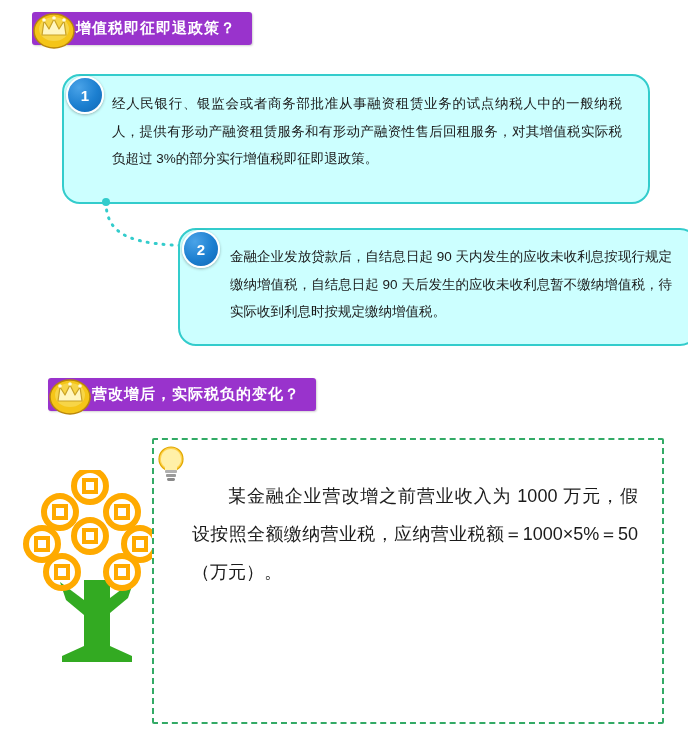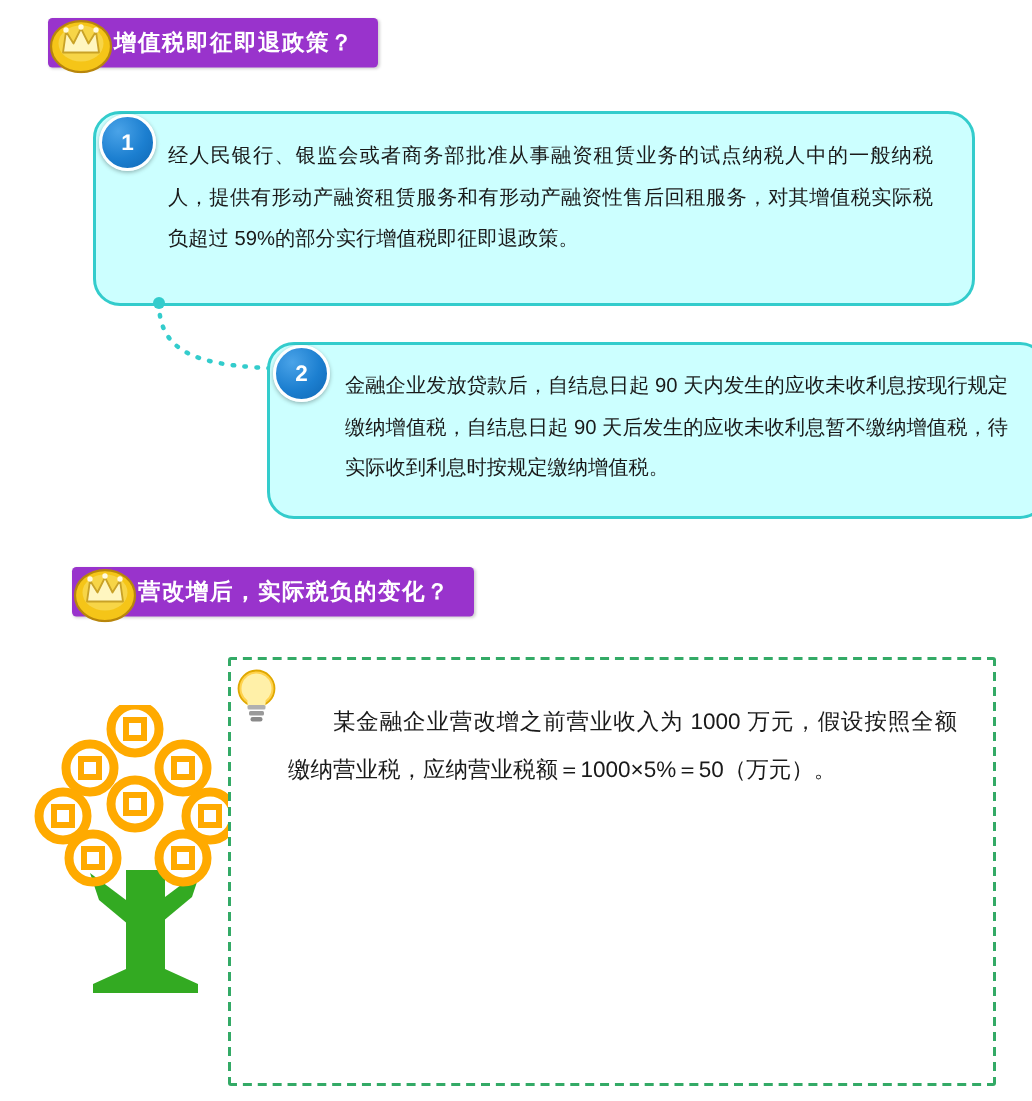--- a/index.html
+++ b/index.html
@@ -84,22 +84,22 @@
 
   
   .dashed-box {
     position: absolute;
     box-sizing: border-box;
     border: 2px dashed #33aa66;
     background: #ffffff;
     border-radius: 2px;
   }
   .dashed-box p {
-    margin: 0 0 2px 0;
-    font-size: 15px;
+    margin: 12px 0 2px 0;
+    font-size: 18px;
     line-height: 2.1;
     color: #1a1a1a;
     text-align: justify;
   }
   .indent {
     text-indent: 2em;
   }
 
   
   .bulb {
@@ -124,21 +124,21 @@
       <ellipse cx="22" cy="22" rx="20" ry="17" fill="#f5c518" stroke="#b8860b" stroke-width="1.5"></ellipse>
       <ellipse cx="22" cy="20" rx="15" ry="12" fill="#f7d547"></ellipse>
       <path d="M10 26 L12 12 L17 20 L22 10 L27 20 L32 12 L34 26 Z" fill="#fff6c0" stroke="#c9a227" stroke-width="1.2" stroke-linejoin="round"></path>
       <circle cx="12" cy="11" r="1.8" fill="#fffbe0"></circle>
       <circle cx="22" cy="9" r="1.8" fill="#fffbe0"></circle>
       <circle cx="32" cy="11" r="1.8" fill="#fffbe0"></circle>
     </svg>
   </div>
 
   <div class="bubble" style="left:62px; top:74px; width:588px; height:130px;">
-    <div class="bubble-text" style="padding:14px 26px 10px 48px;">经人民银行、银监会或者商务部批准从事融资租赁业务的试点纳税人中的一般纳税人，提供有形动产融资租赁服务和有形动产融资性售后回租服务，对其增值税实际税负超过 59%的部分实行增值税即征即退政策。</div>
+    <div class="bubble-text" style="padding:14px 26px 10px 48px;">经人民银行、银监会或者商务部批准从事融资租赁业务的试点纳税人中的一般纳税人，提供有形动产融资租赁服务和有形动产融资性售后回租服务，对其增值税实际税负超过 3%的部分实行增值税即征即退政策。</div>
   </div>
   <div class="num-badge" style="left:66px; top:76px;">1</div>
 
   <svg class="connector" style="left:96px; top:196px; width:110px; height:60px;" viewBox="0 0 110 60">
     <path d="M10 6 C 10 44, 45 48, 95 50" fill="none" stroke="#33cccc" stroke-width="3" stroke-linecap="round" stroke-dasharray="1 7"></path>
     <circle cx="10" cy="6" r="4" fill="#33cccc"></circle>
   </svg>
 
   <div class="bubble" style="left:178px; top:228px; width:520px; height:118px;">
     <div class="bubble-text" style="padding:13px 24px 10px 50px;">金融企业发放贷款后，自结息日起 90 天内发生的应收未收利息按现行规定缴纳增值税，自结息日起 90 天后发生的应收未收利息暂不缴纳增值税，待实际收到利息时按规定缴纳增值税。</div>

